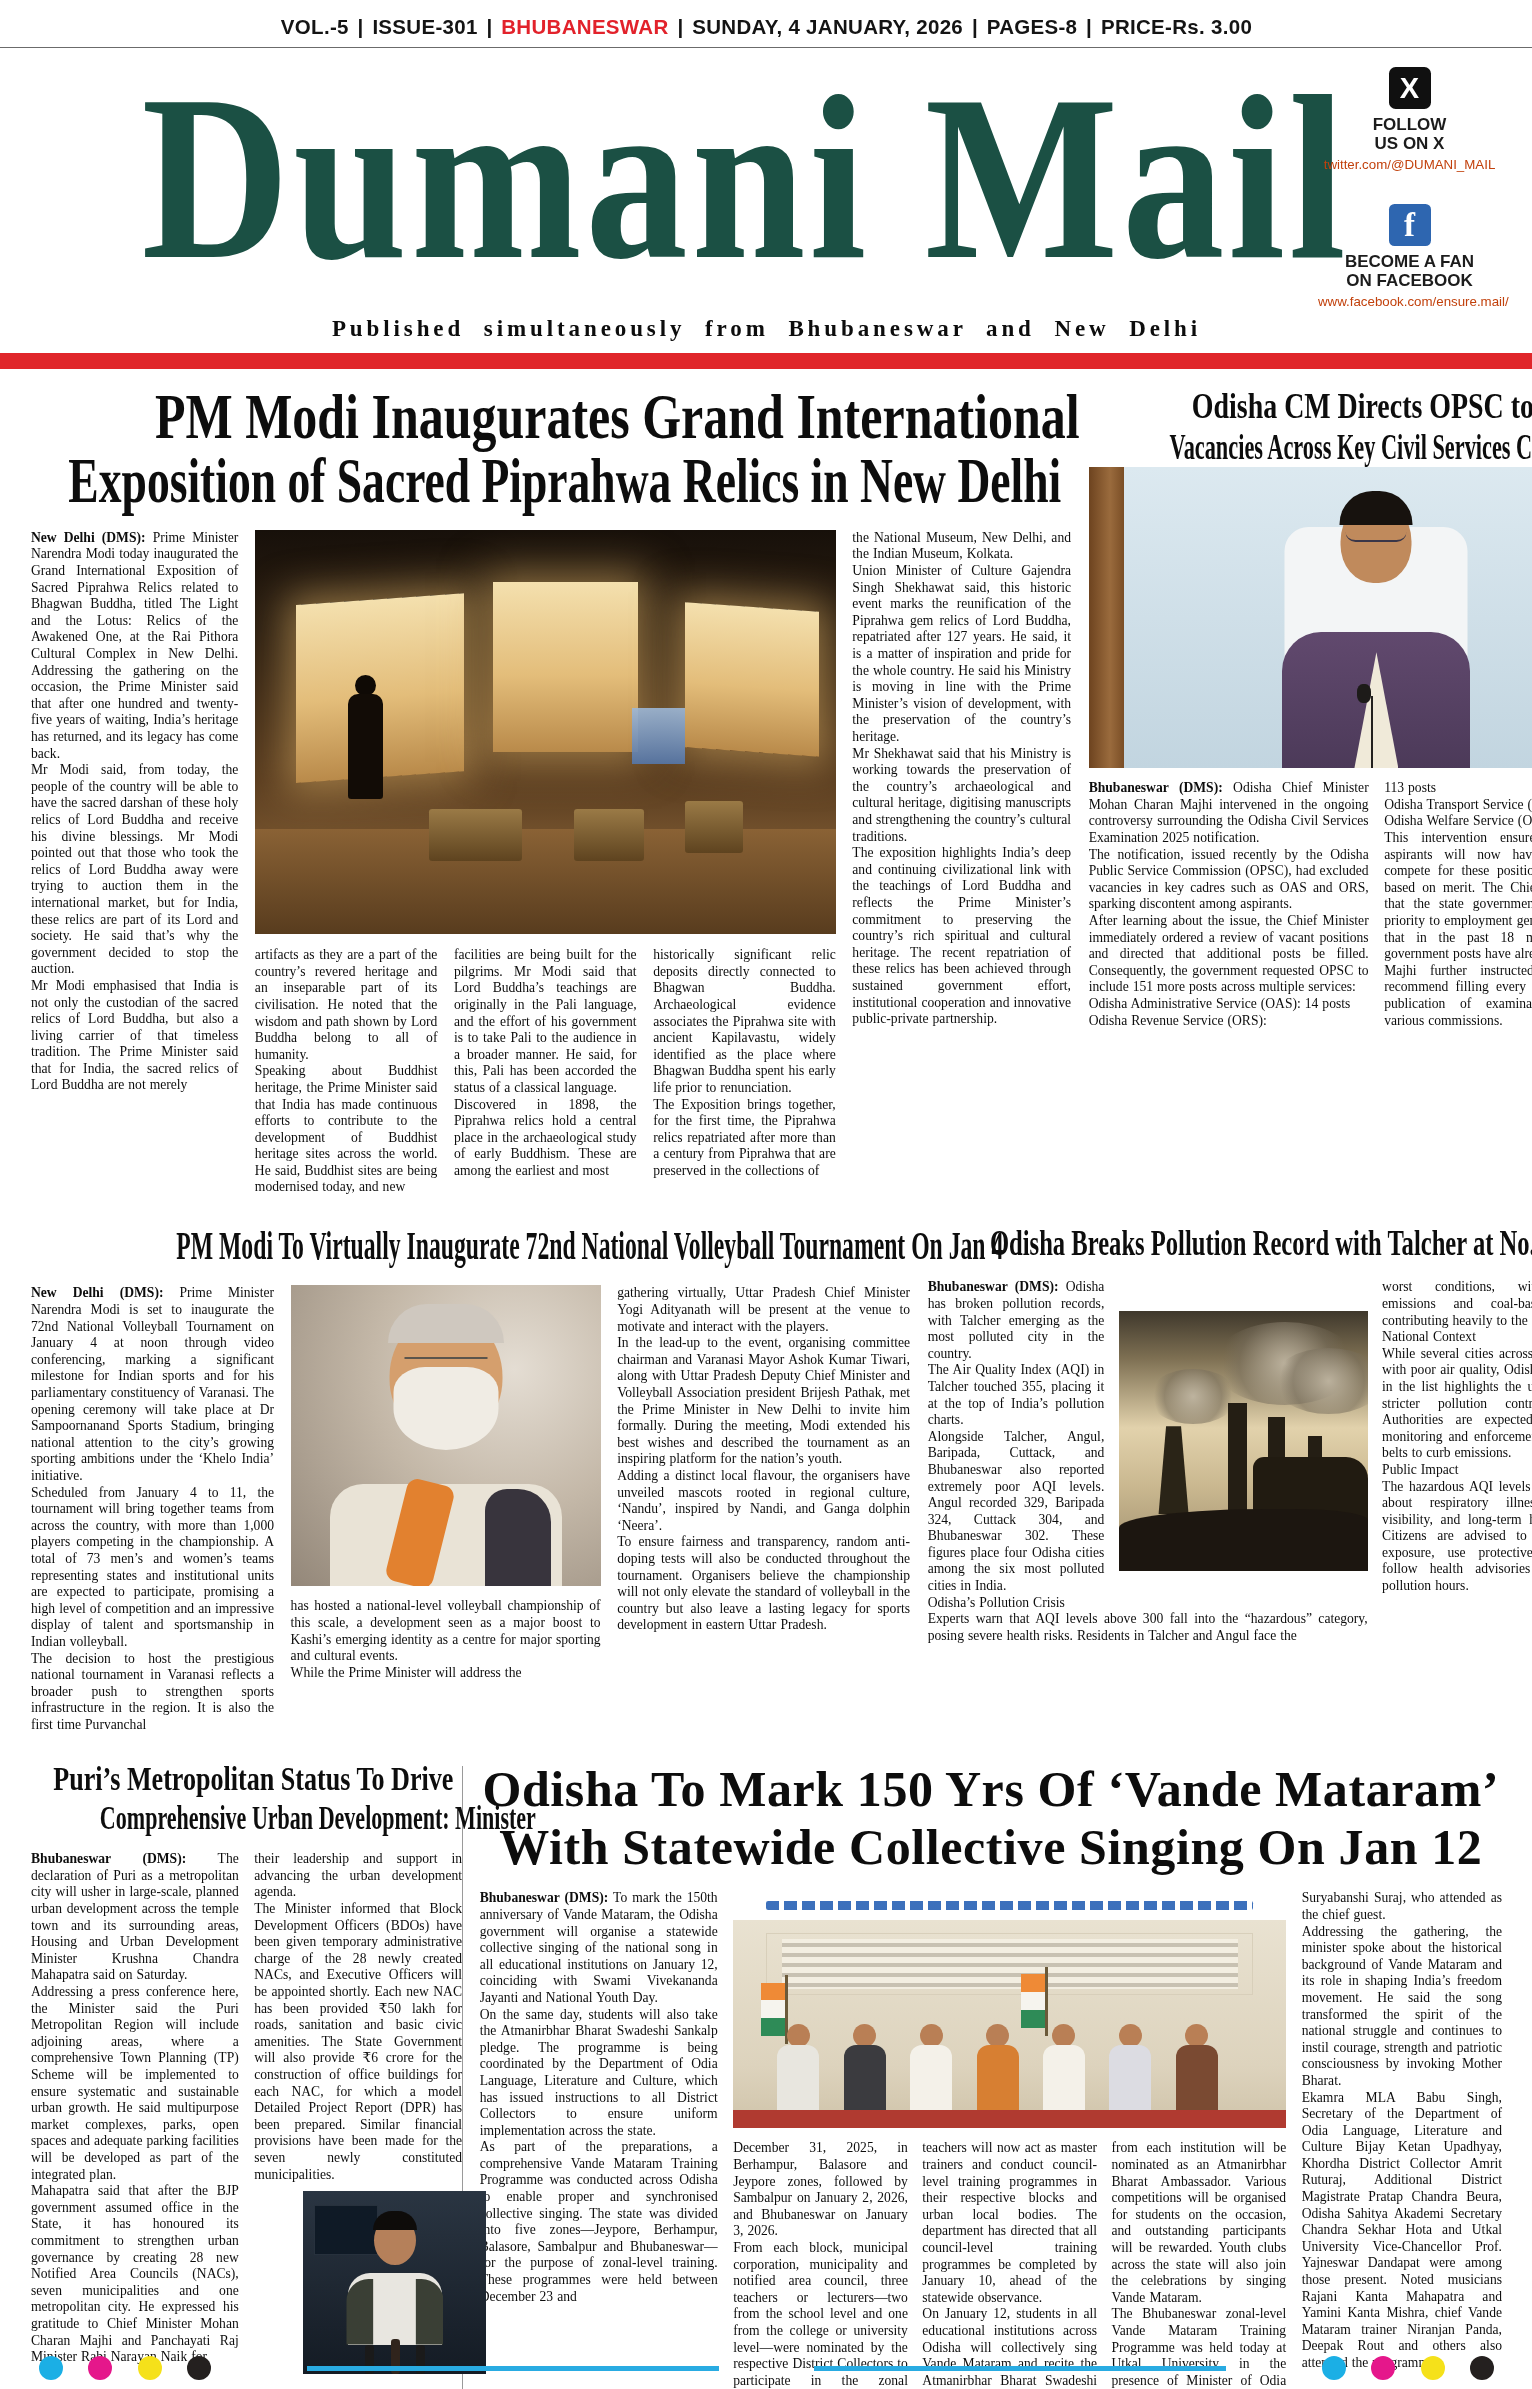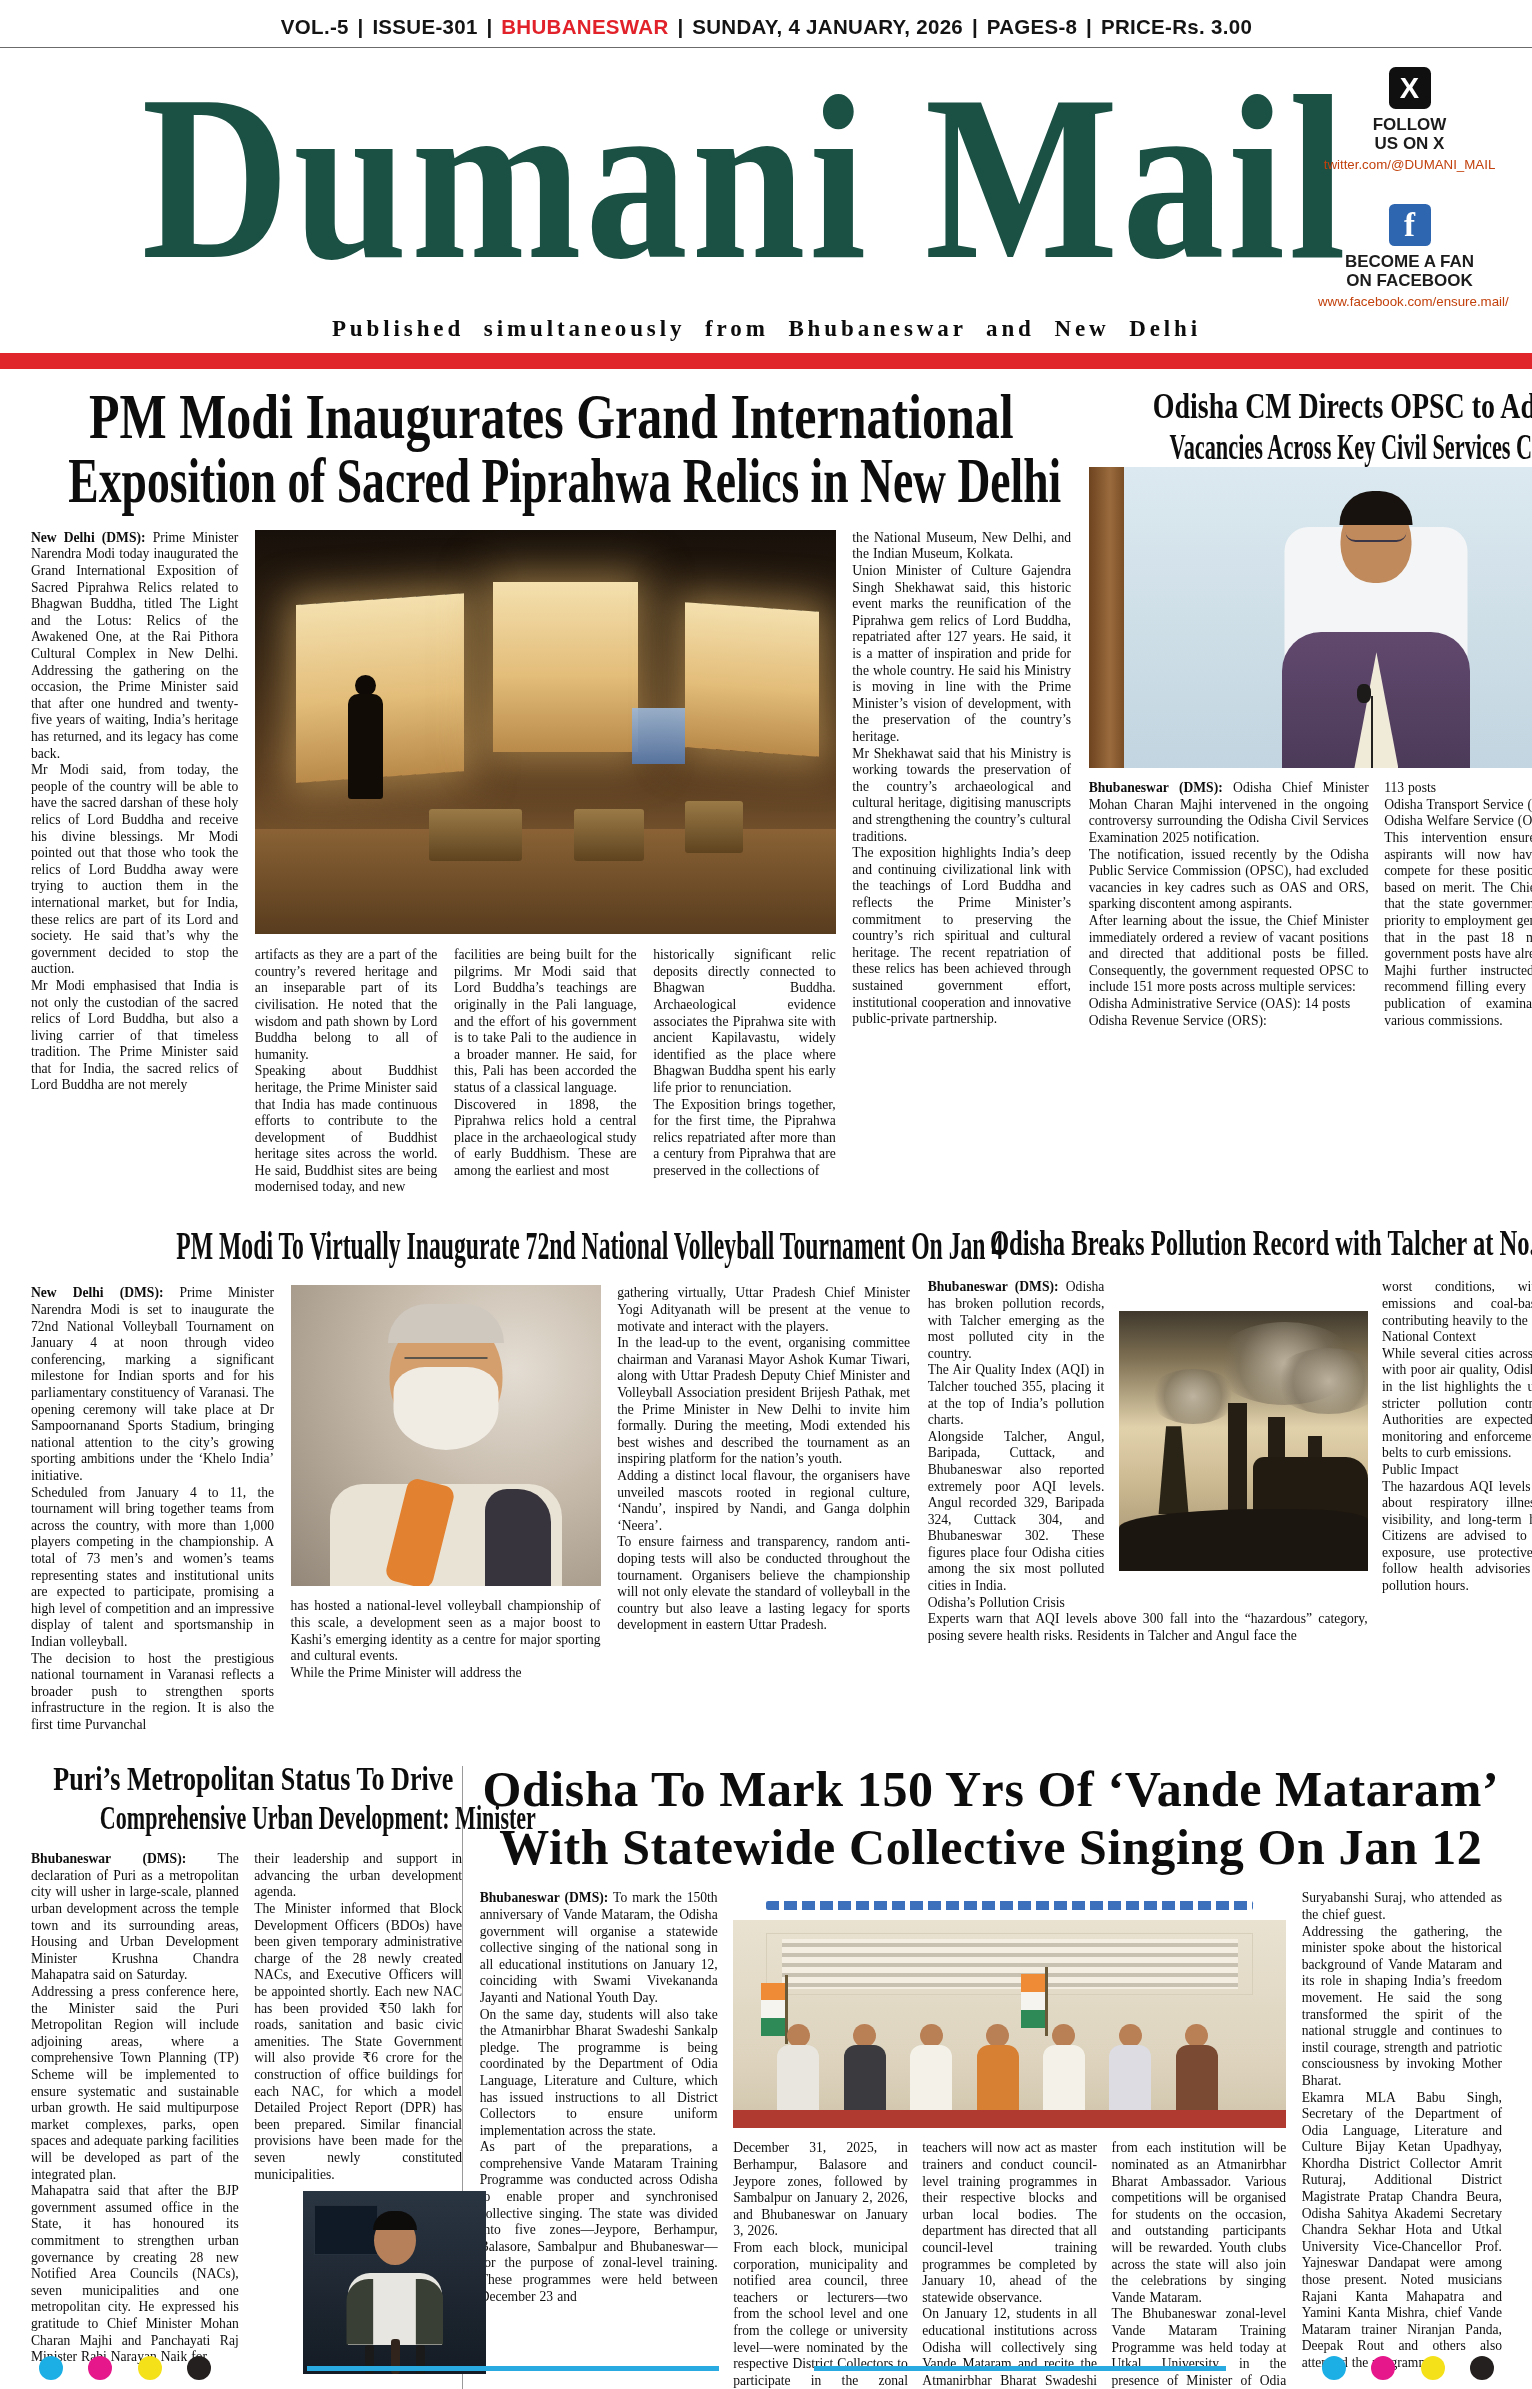--- a/index.html
+++ b/index.html
@@ -23,21 +23,21 @@
   .fb-icon{width:42px;height:42px;background:#2e66b0;border-radius:5.5px;color:#fff;
            font:bold 33px/1 "Liberation Serif",serif;}
   .slab{font:bold 17px/1.15 "Liberation Sans",sans-serif;margin-top:5.5px;color:#1c1c1c;}
   .shand{font:13.3px/1.2 "Liberation Sans",sans-serif;margin-top:3.3px;color:#c2410c;}
   .fbblock{margin-top:31px;}
   .tagline{font-weight:bold;font-size:23px;letter-spacing:3.9px;word-spacing:10px;text-align:center;margin-top:18px;}
   .redbar{height:15.5px;background:#e0262a;margin-top:11px;}
   
   .band{display:flex;align-items:stretch;padding:0 31px;}
   .vrule{width:1.1px;background:#9a9a9a;margin:5.5px 0;}
-  .chead{text-align:center;}
+  .chead{text-align:right;}
   .cl{display:inline-block;white-space:nowrap;font-weight:bold;
       transform:scale(var(--sx,1),var(--sy,1.25));transform-origin:center center;}
   .bp{font-size:13.6px;line-height:16.6px;text-align:justify;margin:0;word-spacing:0.6px;}
   .dl{font-weight:bold;}
   .photo{position:relative;overflow:hidden;}
   
   .band1{margin-top:16.6px;}
   .art-lead{width:1040px;}
   .lead-head .hl{line-height:64px;font-size:49px;}
   .lead-body{display:flex;gap:16.6px;margin-top:16.6px;}

